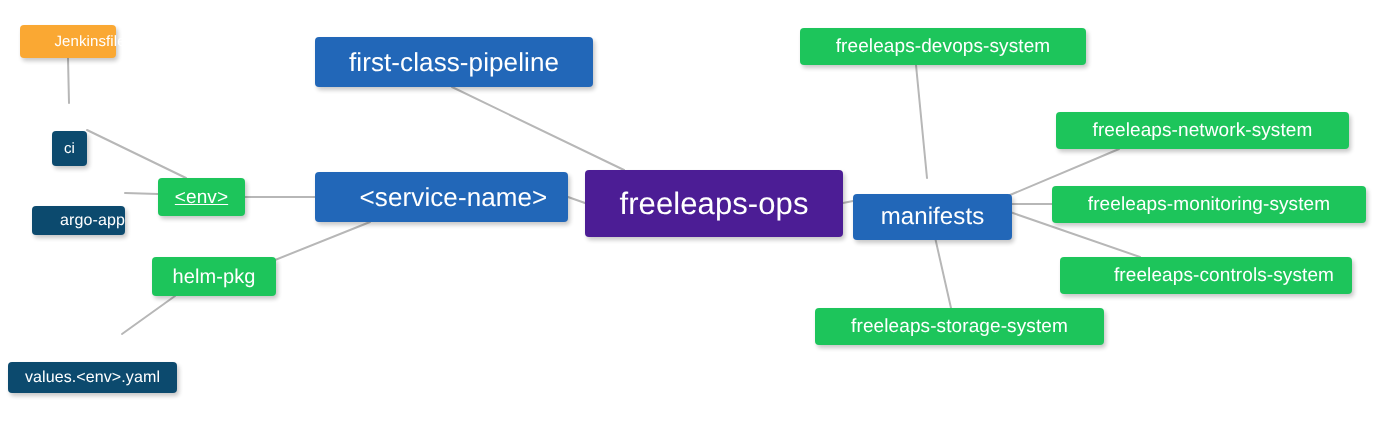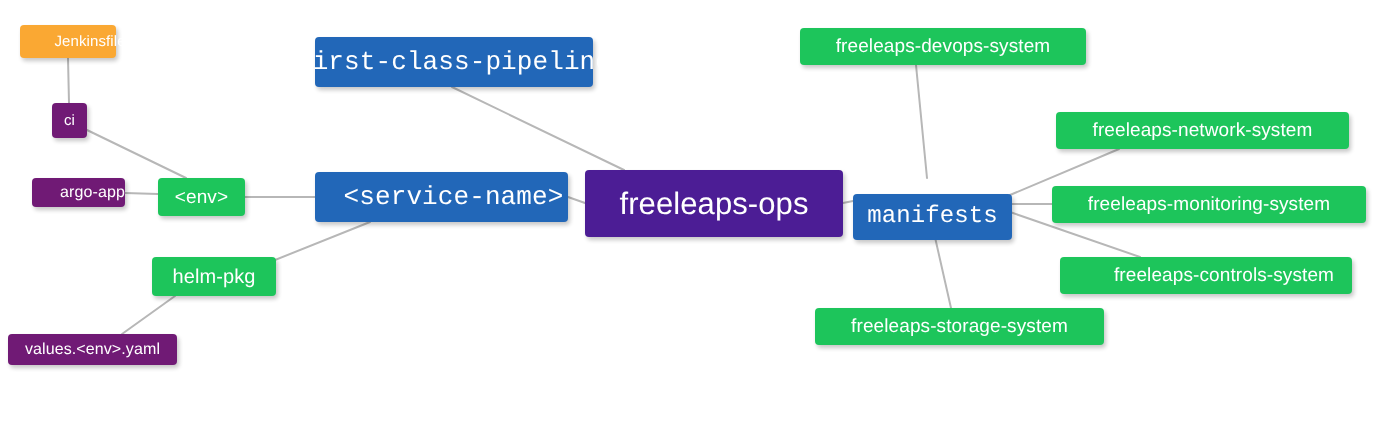--- a/index.html
+++ b/index.html
@@ -31,24 +31,24 @@
     box-sizing: border-box;
     border-radius: 4px;
     color: #ffffff;
     white-space: nowrap;
     box-shadow: 2px 3px 4px rgba(0,0,0,0.22);
     line-height: 1;
     letter-spacing: 0.1px;
     text-rendering: geometricPrecision;
   }
   .lvl-root  { background: #4c1d95; font-size: 31px; }
-  .lvl-blue  { background: #2267B8; font-family: Liberation Mono, monospace; }
+  .lvl-blue  { background: #2267B8; }
   .lvl-green { background: #1DC55B; }
   .lvl-orange{ background: #FAA833; }
-  .lvl-red   { background: #701a75; }
+  .lvl-red   { background: #0c4a6e; margin-top: 28px; }
 </style>
 </head>
 <body>
 
 <div id="canvas">
   <svg id="edges" width="1390" height="421" viewBox="0 0 1390 421">
       <line x1="624" y1="170" x2="452" y2="87" stroke="#b7b7b7" stroke-width="2" stroke-linecap="round"></line>
       <line x1="585" y1="203" x2="568" y2="197" stroke="#b7b7b7" stroke-width="2" stroke-linecap="round"></line>
       <line x1="843" y1="203" x2="853" y2="201" stroke="#b7b7b7" stroke-width="2" stroke-linecap="round"></line>
       <line x1="315" y1="197" x2="245" y2="197" stroke="#b7b7b7" stroke-width="2" stroke-linecap="round"></line>
@@ -61,21 +61,21 @@
       <line x1="1010" y1="195" x2="1119" y2="149" stroke="#b7b7b7" stroke-width="2" stroke-linecap="round"></line>
       <line x1="1010" y1="204" x2="1052" y2="204" stroke="#b7b7b7" stroke-width="2" stroke-linecap="round"></line>
       <line x1="1010" y1="212" x2="1140" y2="257" stroke="#b7b7b7" stroke-width="2" stroke-linecap="round"></line>
       <line x1="932" y1="224" x2="951" y2="308" stroke="#b7b7b7" stroke-width="2" stroke-linecap="round"></line>
     </svg>
   <div id="node-layer">
       <div class="node lvl-root" style="left: 585px; top: 170px; width: 258px; height: 67px; font-size: 31px;">freeleaps-ops</div>
       <div class="node lvl-blue" style="left: 315px; top: 37px; width: 278px; height: 50px; font-size: 26px;">first-class-pipeline</div>
       <div class="node lvl-blue" style="left: 315px; top: 172px; width: 253px; height: 50px; font-size: 26px; padding-left: 24px;">&lt;service-name&gt;</div>
       <div class="node lvl-blue" style="left: 853px; top: 194px; width: 159px; height: 46px; font-size: 24px;">manifests</div>
-      <div class="node lvl-green" style="left: 158px; top: 178px; width: 87px; height: 38px; font-size: 19px;">&lt;env&gt;</div>
+      <div class="node lvl-green" style="left: 158px; top: 178px; width: 87px; height: 38px; font-size: 19px; text-decoration: underline;">&lt;env&gt;</div>
       <div class="node lvl-green" style="left: 152px; top: 257px; width: 124px; height: 39px; font-size: 20px;">helm-pkg</div>
       <div class="node lvl-green" style="left: 800px; top: 28px; width: 286px; height: 37px; font-size: 19px;">freeleaps-devops-system</div>
       <div class="node lvl-green" style="left: 1056px; top: 112px; width: 293px; height: 37px; font-size: 19px;">freeleaps-network-system</div>
       <div class="node lvl-green" style="left: 1052px; top: 186px; width: 314px; height: 37px; font-size: 19px;">freeleaps-monitoring-system</div>
       <div class="node lvl-green" style="left: 1060px; top: 257px; width: 292px; height: 37px; font-size: 19px; padding-left: 36px;">freeleaps-controls-system</div>
       <div class="node lvl-green" style="left: 815px; top: 308px; width: 289px; height: 37px; font-size: 19px;">freeleaps-storage-system</div>
       <div class="node lvl-orange" style="left: 20px; top: 25px; width: 96px; height: 33px; font-size: 15px; padding-left: 44px;">Jenkinsfile</div>
       <div class="node lvl-red" style="left: 52px; top: 103px; width: 35px; height: 35px; font-size: 15px;">ci</div>
       <div class="node lvl-red" style="left: 32px; top: 178px; width: 93px; height: 29px; font-size: 16px; padding-left: 28px;">argo-app</div>
       <div class="node lvl-red" style="left: 8px; top: 334px; width: 169px; height: 31px; font-size: 16px;">values.&lt;env&gt;.yaml</div>

